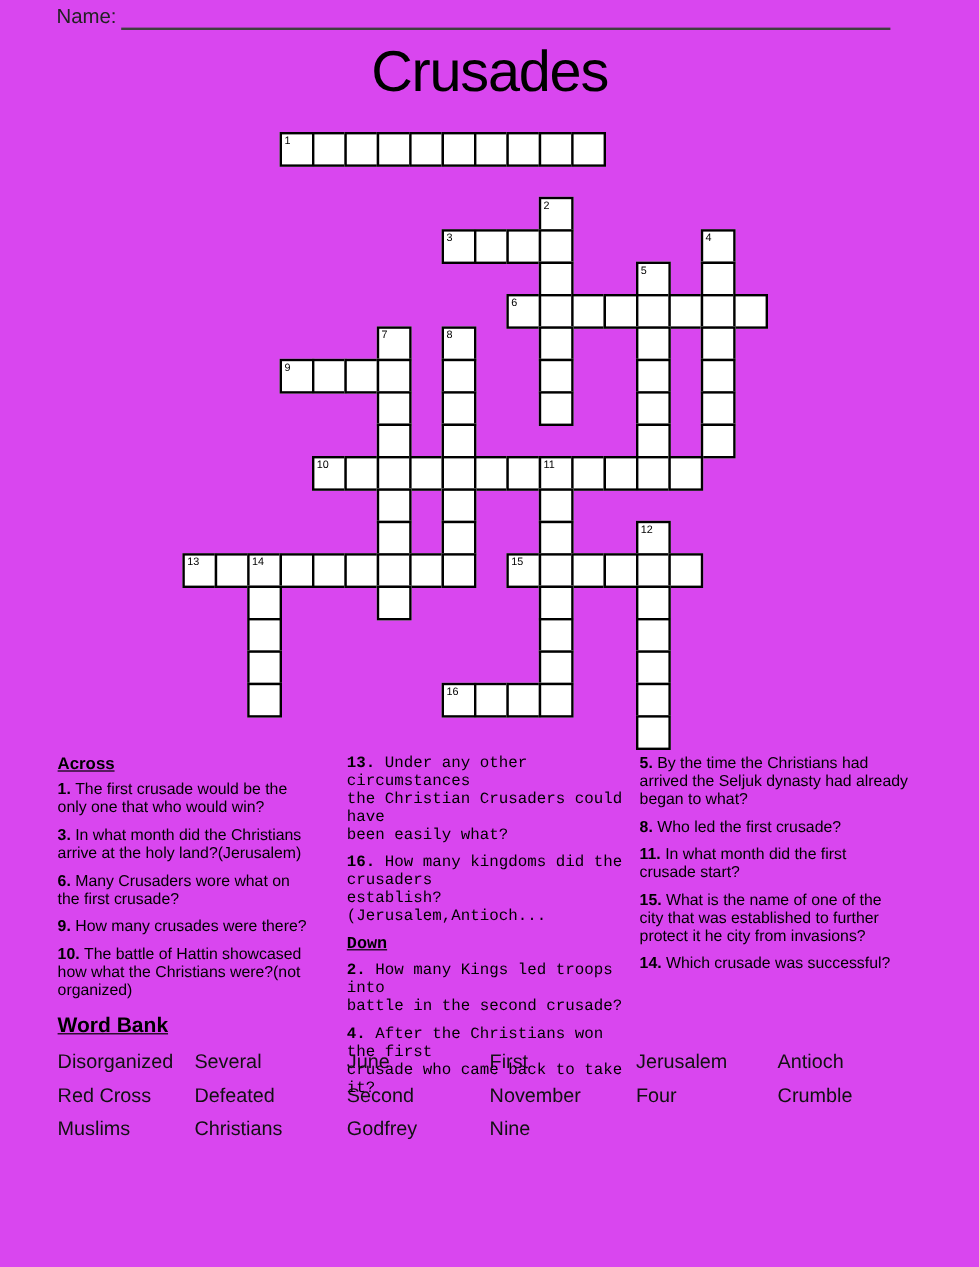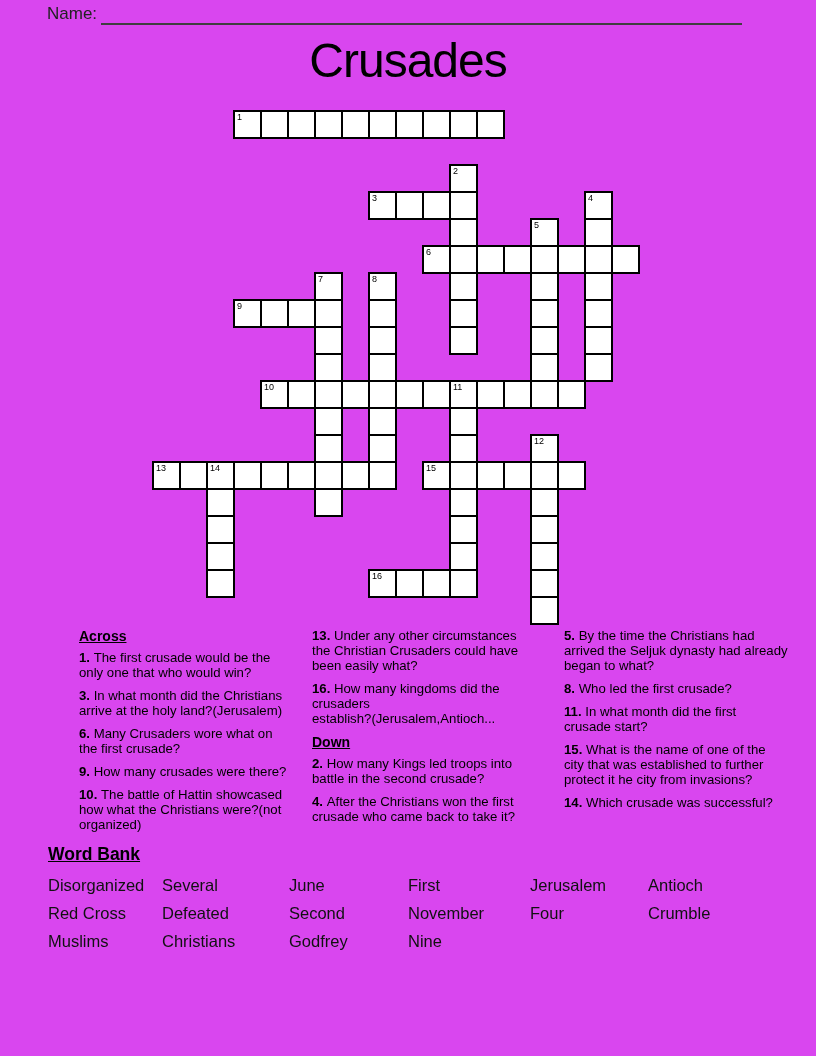--- a/index.html
+++ b/index.html
@@ -14,23 +14,23 @@
                 border-bottom:2px solid #3f3f3f; }
   .title { position:absolute; left:0; right:0; top:33px; margin:0; text-align:center;
            font-size:48px; font-weight:400; letter-spacing:-1px; color:#000; }
   
   #grid { position:absolute; left:152px; top:110px; width:488px; height:515px; }
   .cell { position:absolute; width:29px; height:29px; box-sizing:border-box;
           border:2px solid #000; background:#fff; }
   .cnum { position:absolute; top:0px; left:2px; font-size:9px; line-height:10px; color:#000; }
   
   #clues { position:absolute; left:0; top:628px; width:816px; }
-  .clue-col { position:absolute; top:0;margin-left:31px; }
+  .clue-col { position:absolute; top:0; }
   .clue-col.c0 { left:48px;  width:240px; }
-  .clue-col.c1 { left:281px; width:245px; }
+  .clue-col.c1 { left:289px; width:245px;font-family:Liberation Mono, monospace; }
   .clue-col.c2 { left:533px; width:248px; }
   .clue-heading { font-size:14px; font-weight:bold; text-decoration:underline;
                   margin:0 0 6px 0; color:#000; }
   .clue { font-size:13.2px; line-height:15px; margin:0 0 8px 0; white-space:pre-line; color:#000; }
   .clue b { font-weight:bold; }
   
   .wb-heading { position:absolute; left:48px; top:844px; font-size:17.5px; font-weight:bold;
                 text-decoration:underline; color:#000; }
   .wb-col { position:absolute; top:871px; }
   .wb-col.w0 { left:48px; }

